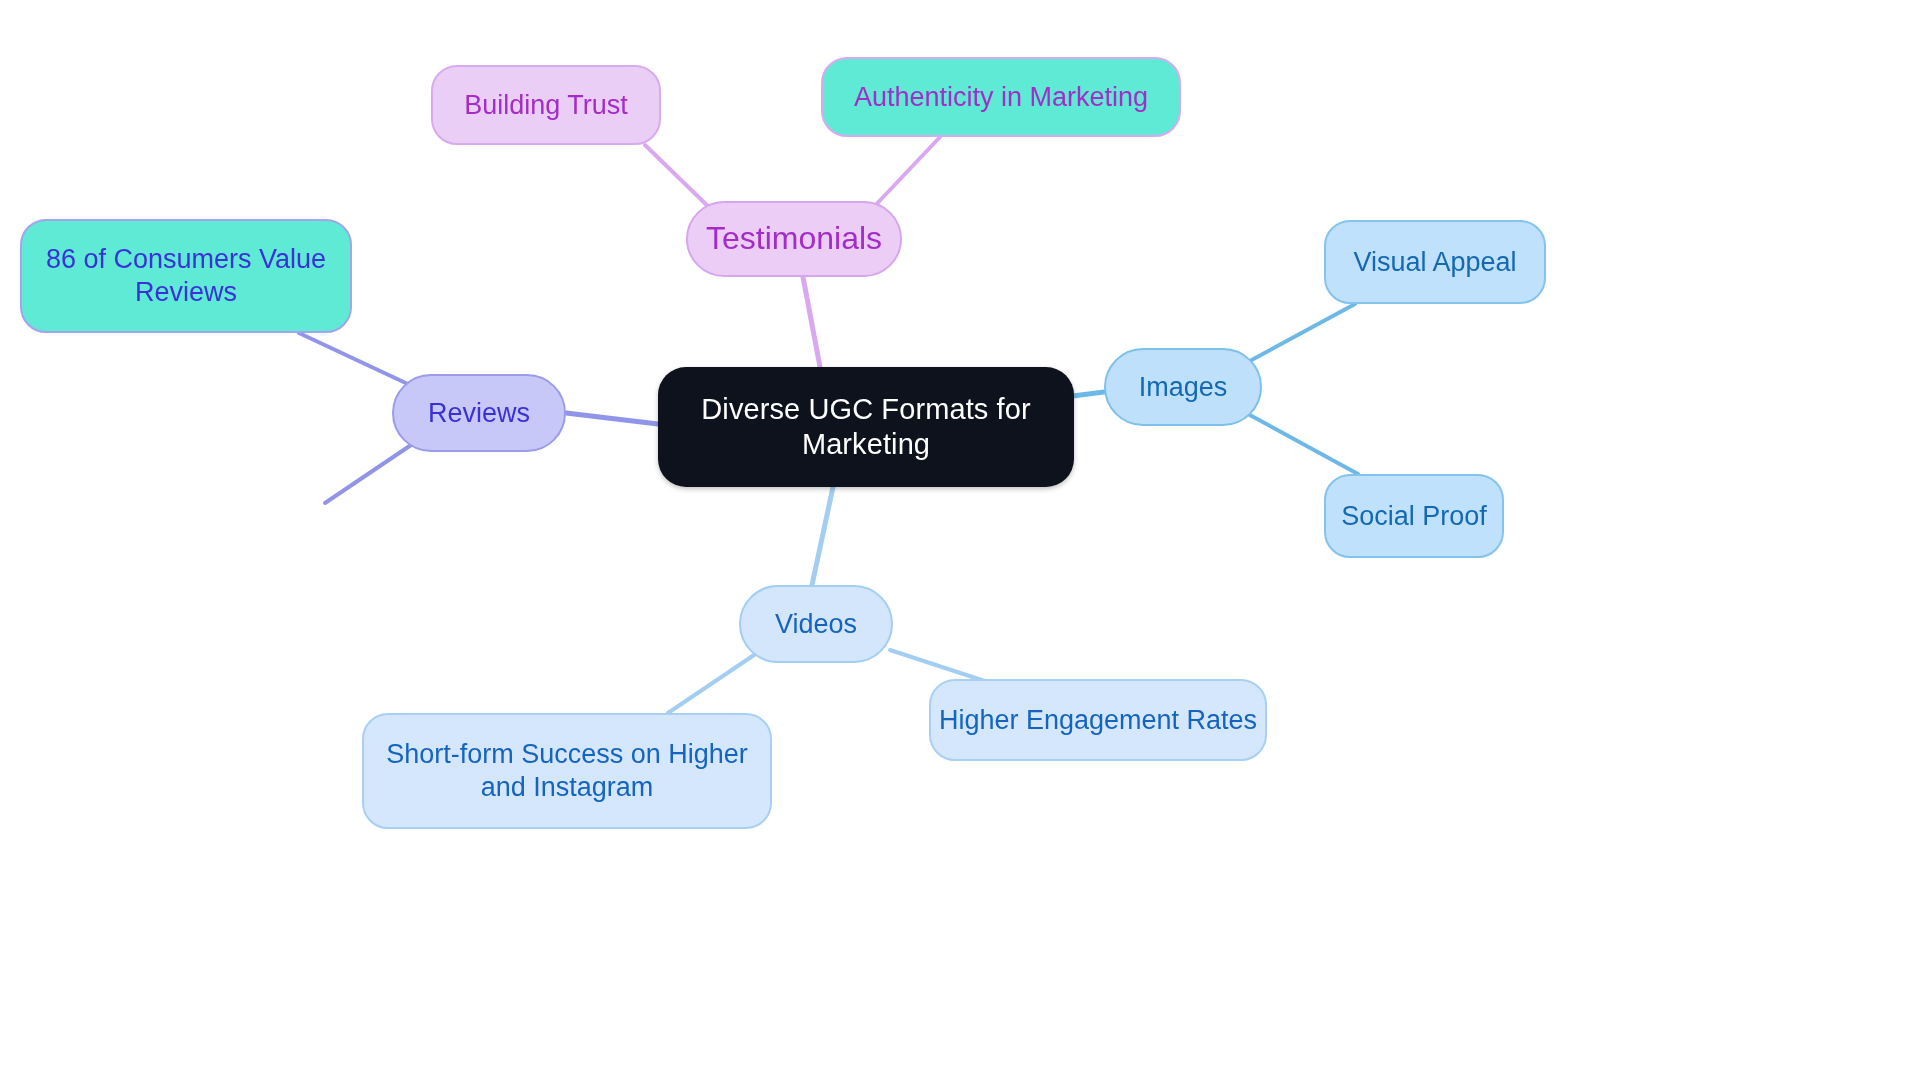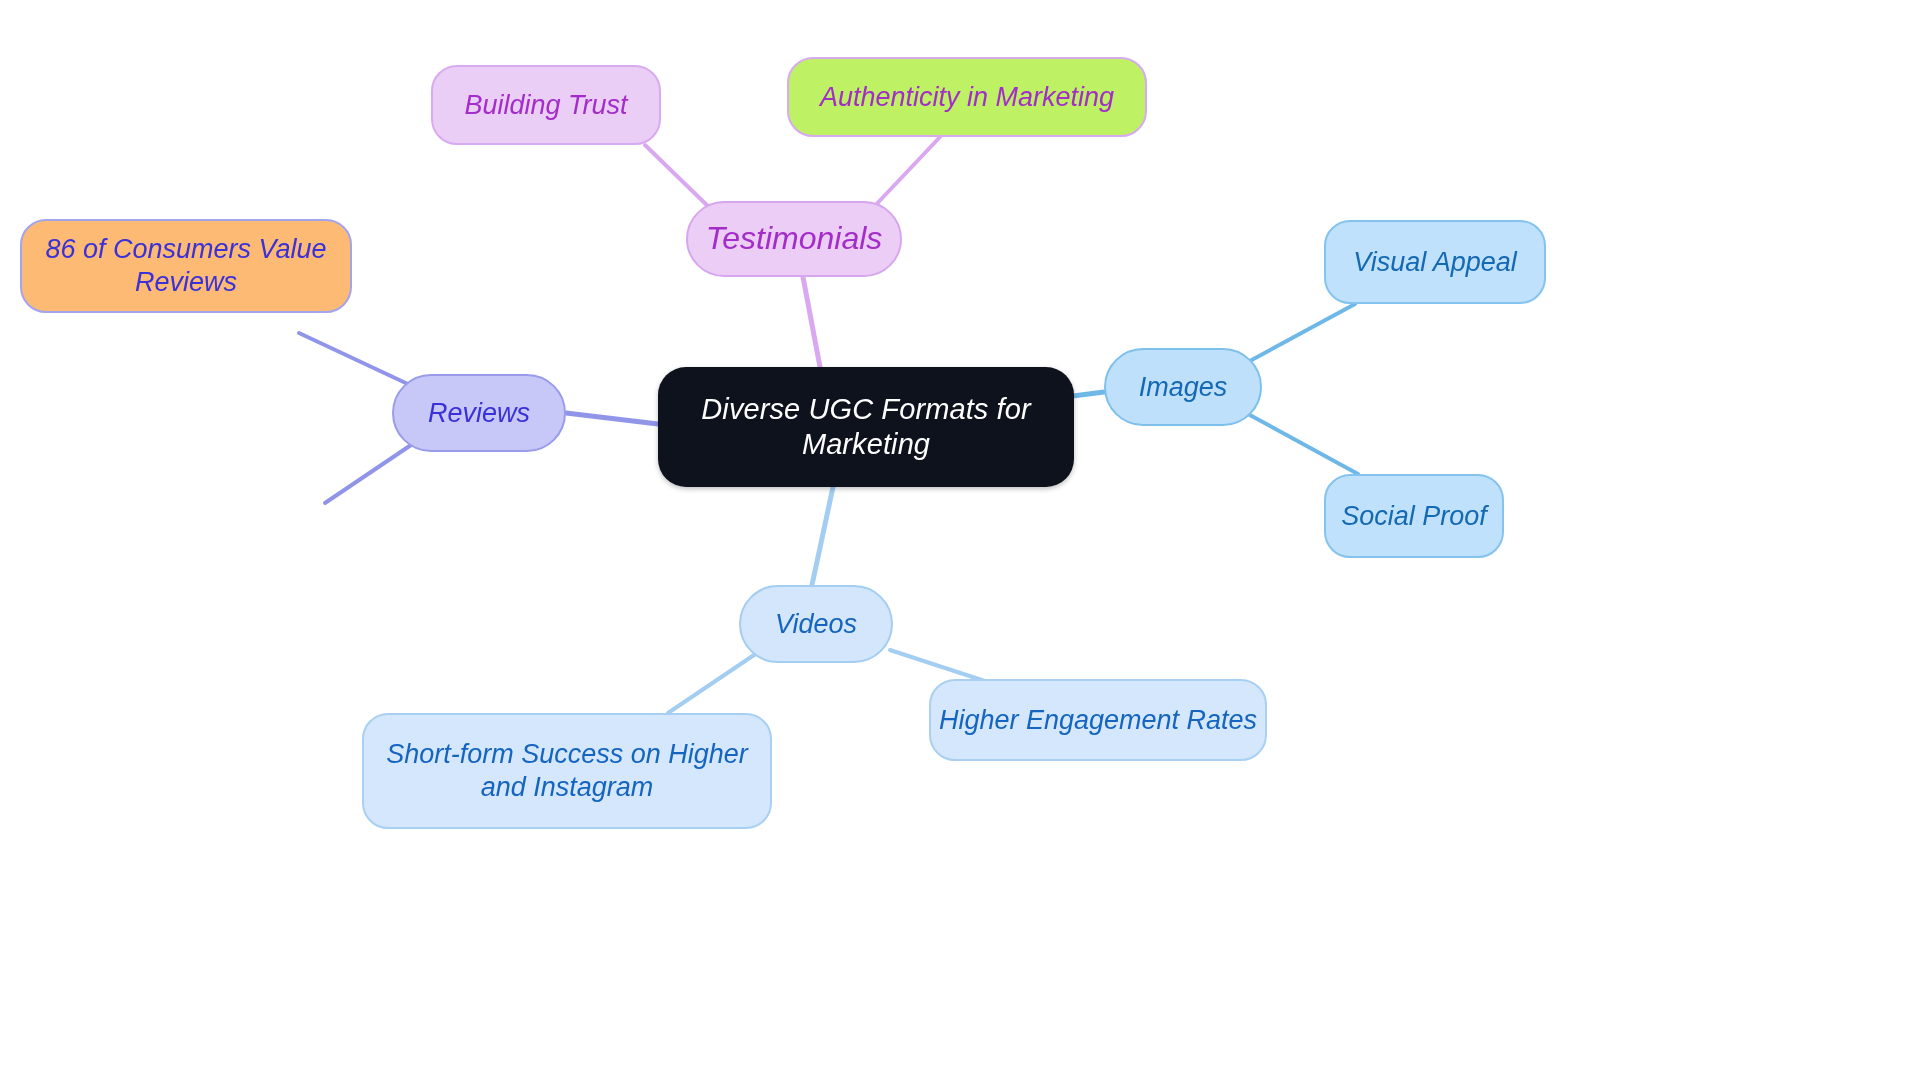--- a/index.html
+++ b/index.html
@@ -30,21 +30,20 @@
   .node {
     position: absolute;
     box-sizing: border-box;
     display: flex;
     align-items: center;
     justify-content: center;
     text-align: center;
     line-height: 1.22;
     white-space: pre-line;
     z-index: 2;
-    font-style: italic;
   }
 
   
   .node.root {
     background: #0D121C;
     color: #ffffff;
     border: none;
     border-radius: 28px;
     font-size: 29px;
     letter-spacing: 0.1px;
@@ -135,32 +134,32 @@
       <line x1="890" y1="650" x2="1000" y2="686" stroke="#A4CDF2" stroke-width="4" stroke-linecap="round"></line>
     </svg>
 
   <div class="node root" style="left: 658px; top: 367px; width: 416px; height: 120px; background: rgb(13, 18, 28); color: rgb(255, 255, 255);">
     <span>Diverse UGC Formats for Marketing</span>
   </div>
 
   <div class="node purple-branch" style="left: 392px; top: 374px; width: 174px; height: 78px; background: rgb(199, 200, 247); color: rgb(58, 49, 216); border-color: rgb(154, 156, 235);">
     <span>Reviews</span>
   </div>
-  <div class="node purple-leaf" style="left: 20px; top: 219px; width: 332px; height: 94px; background: #fdba74; color: rgb(58, 49, 216); border-color: rgb(163, 164, 238);">
+  <div class="node purple-leaf" style="left: 20px; top: 219px; width: 332px; height: 114px; background: #5eead4; color: rgb(58, 49, 216); border-color: rgb(163, 164, 238);">
     <span>86 of Consumers Value
 Reviews</span>
   </div>
 
   <div class="node pink-branch" style="left: 686px; top: 201px; width: 216px; height: 76px; background: rgb(235, 205, 245); color: rgb(163, 45, 200); border-color: rgb(214, 166, 238);">
     <span>Testimonials</span>
   </div>
   <div class="node pink-leaf" style="left: 431px; top: 65px; width: 230px; height: 80px; background: rgb(235, 206, 246); color: rgb(163, 45, 200); border-color: rgb(216, 170, 239);">
     <span>Building Trust</span>
   </div>
-  <div class="node pink-leaf" style="left: 787px; top: 57px; width: 360px; height: 80px; background: #bef264; color: rgb(163, 45, 200); border-color: rgb(216, 170, 239);">
+  <div class="node pink-leaf" style="left: 821px; top: 57px; width: 360px; height: 80px; background: #5eead4; color: rgb(163, 45, 200); border-color: rgb(216, 170, 239);">
     <span>Authenticity in Marketing</span>
   </div>
 
   <div class="node sky-branch" style="left: 1104px; top: 348px; width: 158px; height: 78px; background: rgb(191, 224, 250); color: rgb(21, 105, 180); border-color: rgb(126, 192, 236);">
     <span>Images</span>
   </div>
   <div class="node sky-leaf" style="left: 1324px; top: 220px; width: 222px; height: 84px; background: rgb(191, 225, 251); color: rgb(21, 105, 180); border-color: rgb(132, 195, 238);">
     <span>Visual Appeal</span>
   </div>
   <div class="node sky-leaf" style="left: 1324px; top: 474px; width: 180px; height: 84px; background: rgb(191, 225, 251); color: rgb(21, 105, 180); border-color: rgb(132, 195, 238);">

